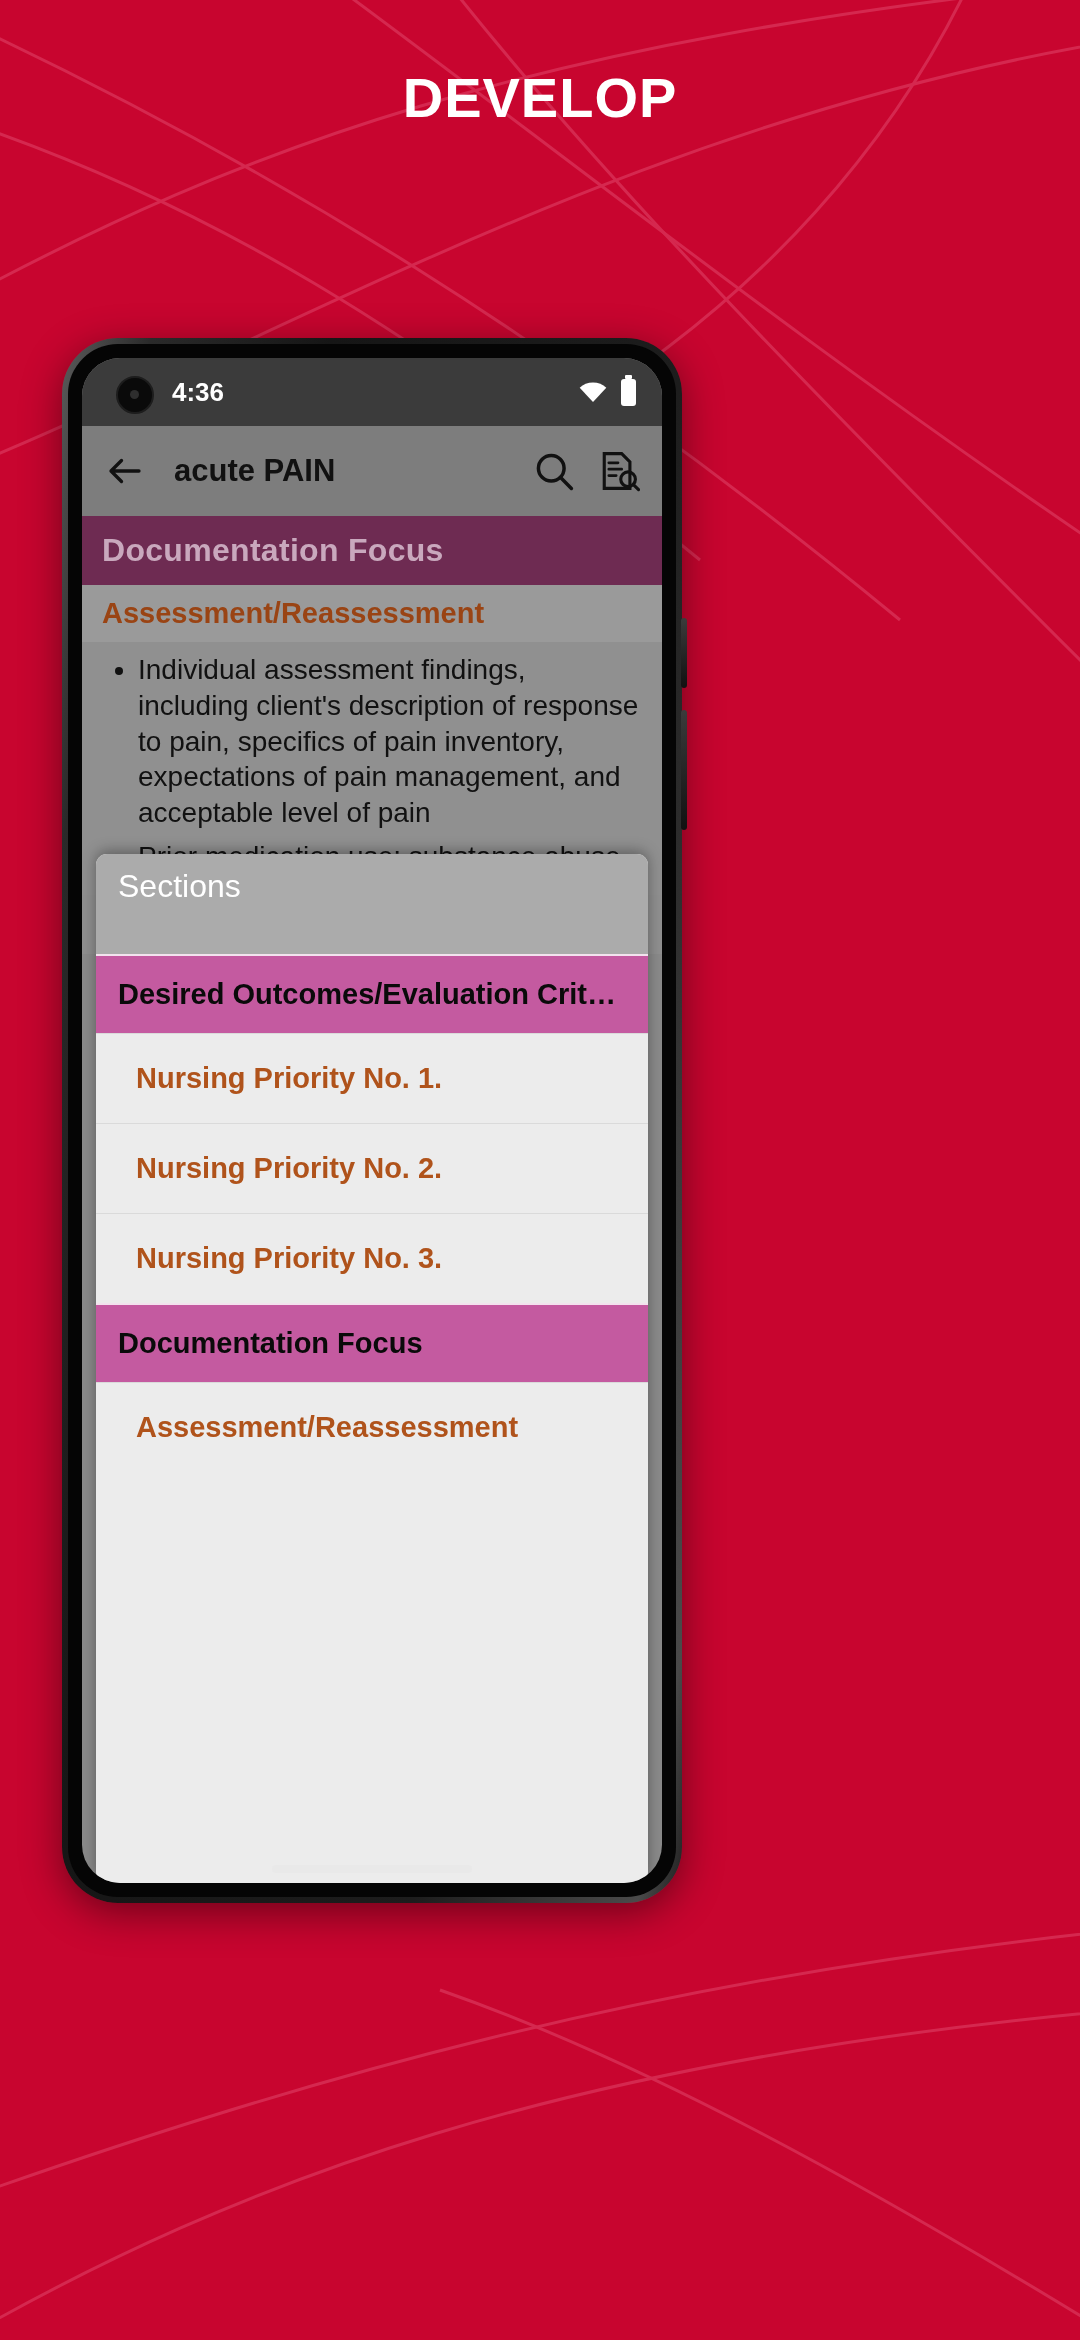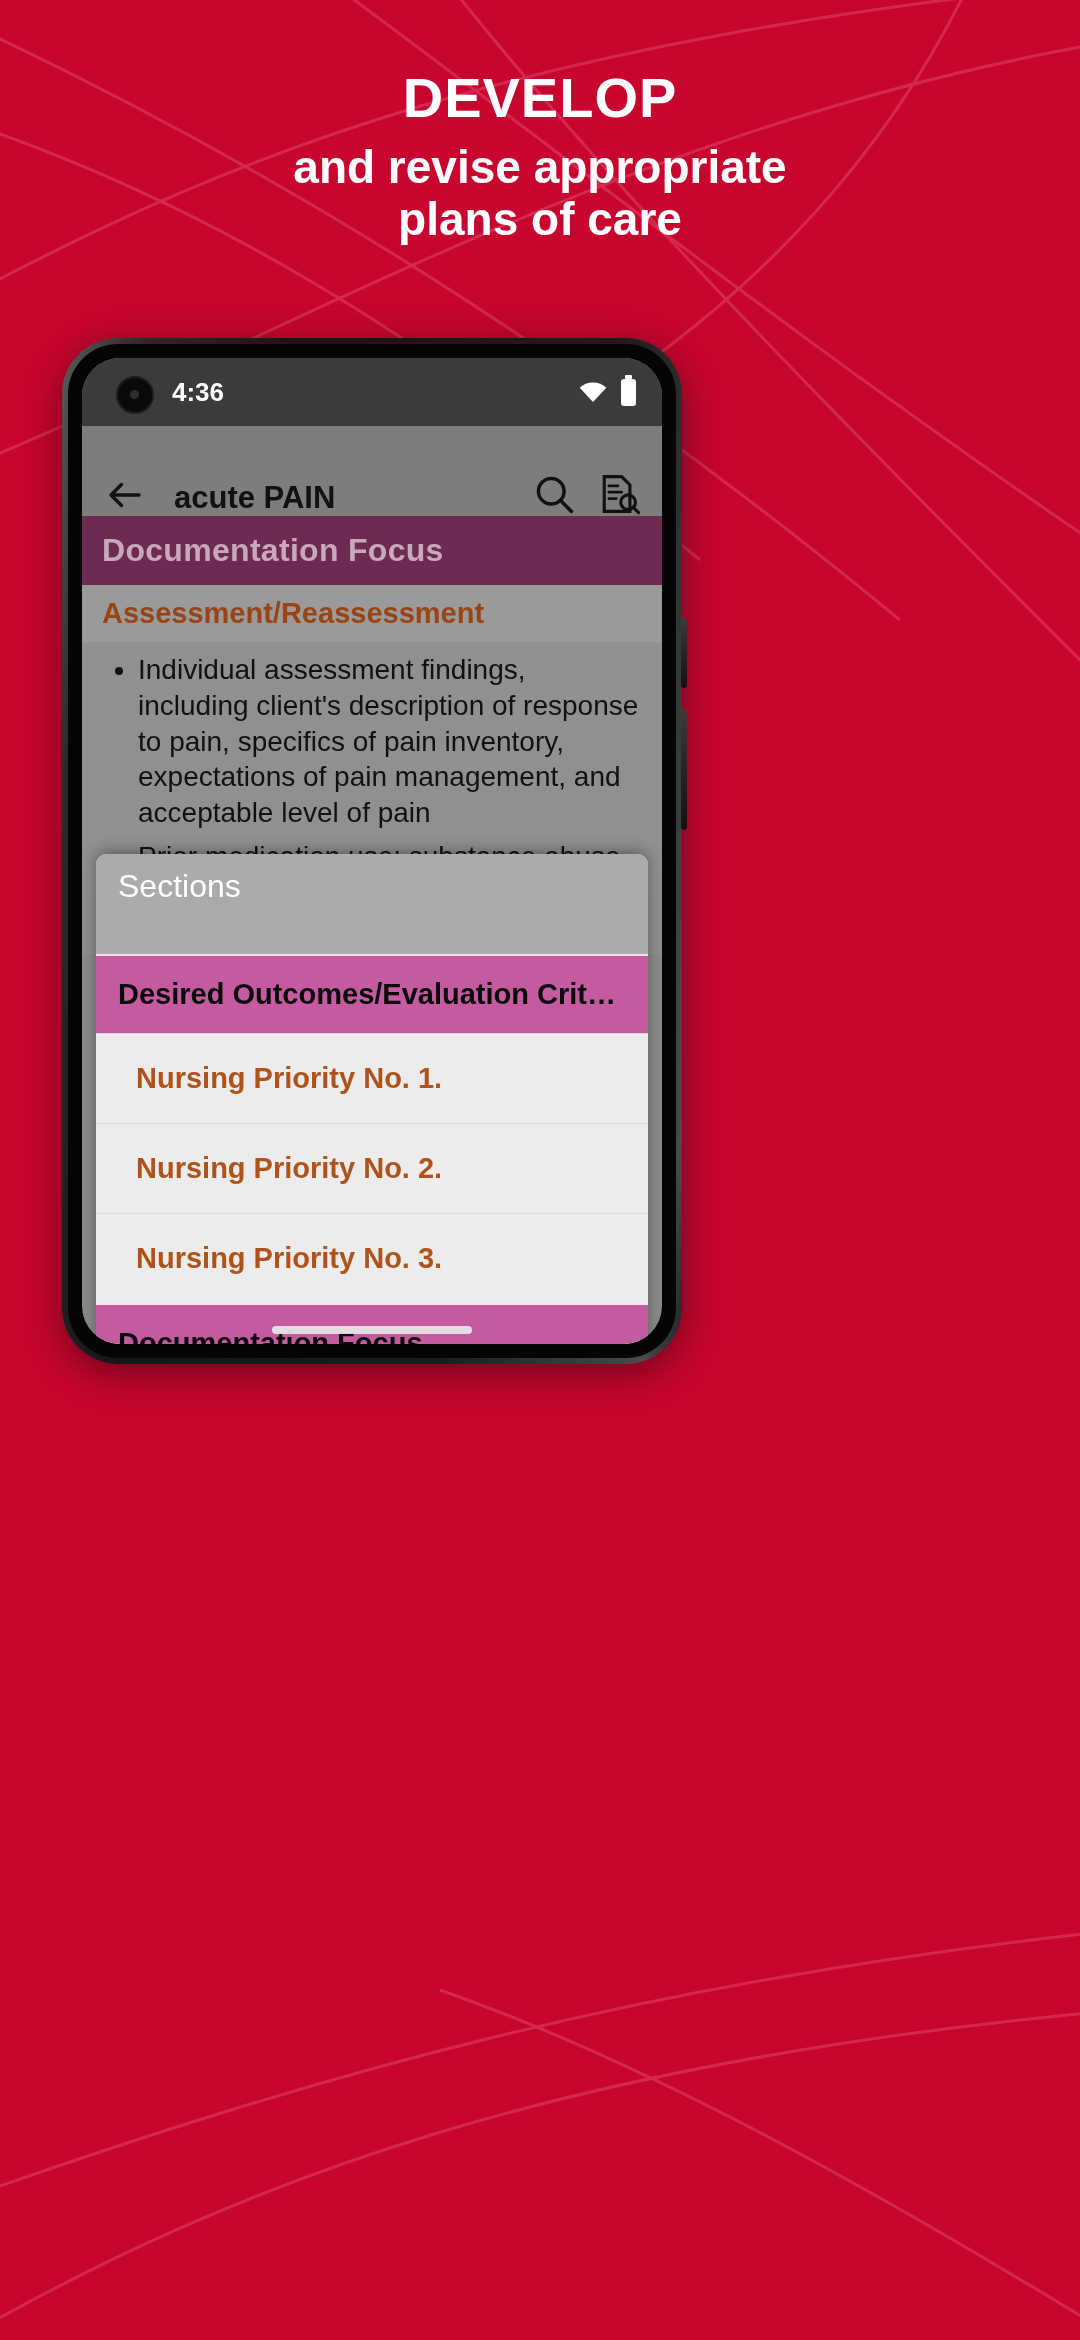--- a/index.html
+++ b/index.html
@@ -17,21 +17,21 @@
     font-size:56px;font-weight:bold;letter-spacing:1px;line-height:1.0;
     margin:0 0 16px 0;
   }
   .promo-sub{
     font-size:46px;font-weight:bold;line-height:1.12;margin:0;
     padding:0 120px;
   }
 
   
   #phone{
-    position:absolute;left:62px;top:338px;width:620px;height:1026px;
+    position:absolute;left:62px;top:338px;width:620px;height:1565px;
   }
   .phone-outer{
     position:absolute;inset:0;
     border-radius:56px;
     background:linear-gradient(100deg,#5a5a5a 0%,#2a2a2a 10%,#161616 30%,#1d1d1d 70%,#4a4a4a 95%,#202020 100%);
     box-shadow:0 10px 40px rgba(0,0,0,.45);
   }
   .phone-outer2{
     position:absolute;left:6px;top:6px;right:6px;bottom:6px;
     border-radius:50px;
@@ -71,21 +71,21 @@
   .wifi-ico{width:28px;height:22px;display:block;}
   .batt{
     width:15px;height:27px;border-radius:3px;background:#fff;position:relative;
   }
   .batt:before{
     content:"";position:absolute;left:4px;top:-4px;width:7px;height:4px;border-radius:1px;background:#fff;
   }
 
   
   .toolbar{
-    height:90px;background:#7d7d7d;display:flex;align-items:flex-end;padding:0 22px;
+    height:90px;background:#7d7d7d;display:flex;align-items:center;padding:0 22px;
     box-sizing:border-box;
   }
   .back-ico{width:42px;height:42px;flex:0 0 auto;}
   .toolbar-title{
     font-size:31px;font-weight:bold;color:#111;margin-left:28px;flex:1 1 auto;
     white-space:nowrap;overflow:hidden;
   }
   .tb-ico{width:44px;height:44px;flex:0 0 auto;margin-left:20px;}
 
   
@@ -152,24 +152,20 @@
     <path d="M-40 20 C 260 160 560 340 900 620"></path>
     <path d="M980 -40 C 900 140 760 300 560 420"></path>
     <path d="M-40 2340 C 240 2180 560 2060 1120 2010"></path>
     <path d="M-40 2200 C 300 2080 640 1980 1120 1930"></path>
     <path d="M1120 2340 C 860 2180 640 2060 440 1990"></path>
   </g>
 </svg>
 
 <div class="promo">
   <div class="promo-title">DEVELOP</div>
-  <div class="promo-sub">
-    <div>and revise appropriate</div>
-    <div>plans of care</div>
-  </div>
 </div>
 
 <div id="phone">
   <div class="phone-outer"></div>
   <div class="side-btn a"></div>
   <div class="side-btn b"></div>
   <div class="phone-outer2"></div>
 
   <div class="phone-screen">
 

